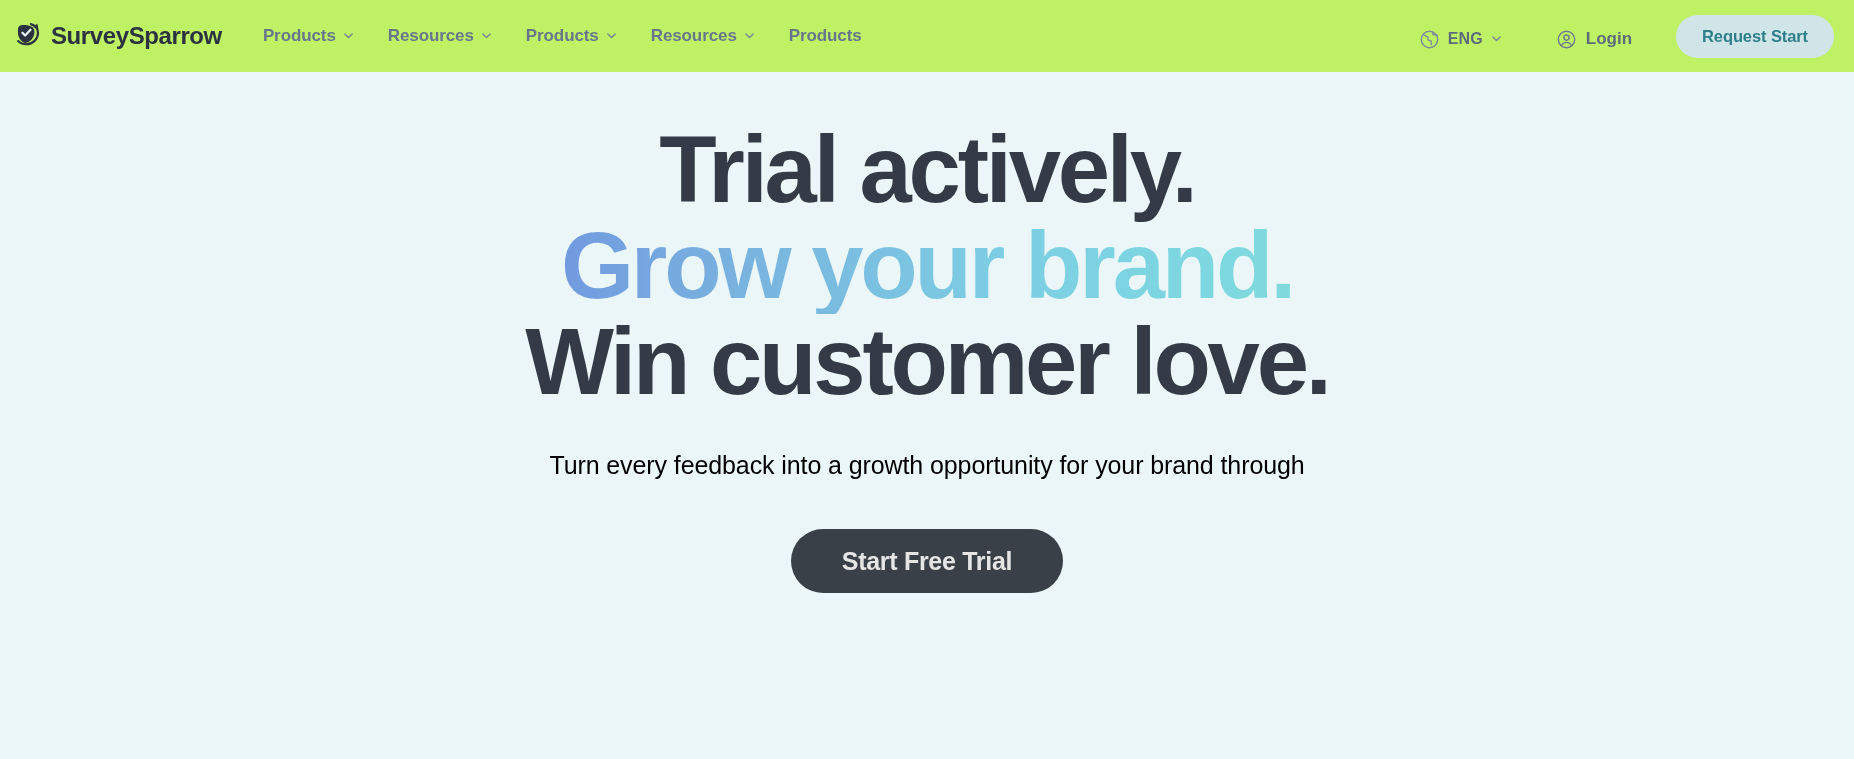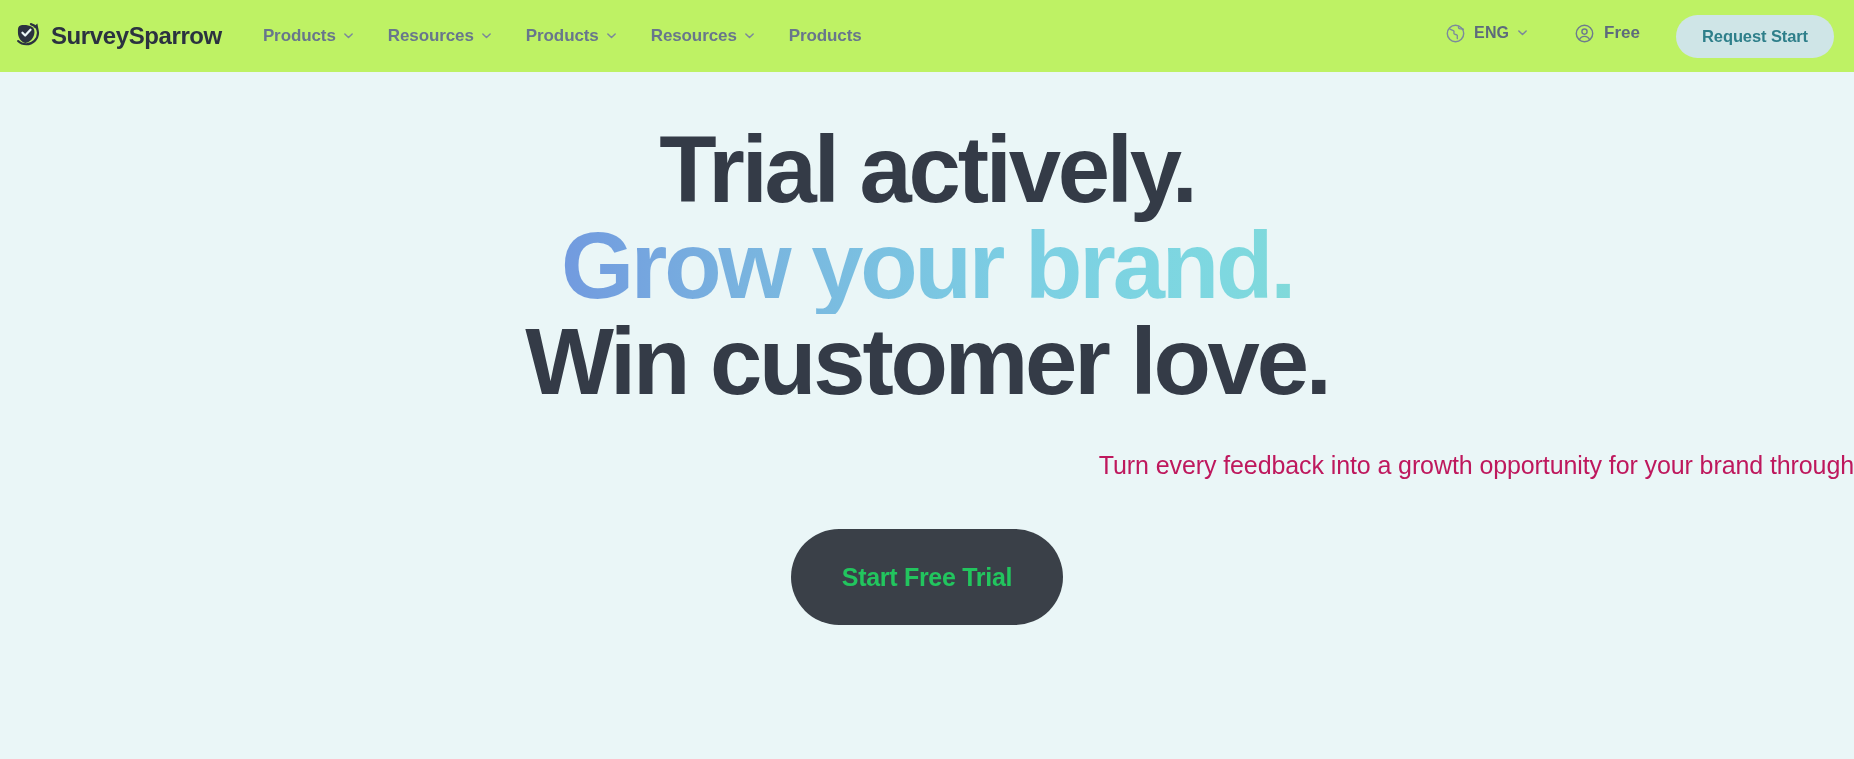--- a/index.html
+++ b/index.html
@@ -70,22 +70,22 @@
     width: 11px;
     height: 11px;
     position: relative;
     top: -1px;
   }
   .chev svg { display: block; }
 
   .header-right {
     margin-left: auto;
     display: flex;
-    align-items: flex-start;
-    gap: 0px;
+    align-items: flex-end;
+    gap: 8px;
   }
   .lang {
     display: flex;
     align-items: center;
     gap: 8px;
     padding: 8px 14px;
     font-size: 16px;
     font-weight: 700;
     color: #5d6b7c;
     cursor: pointer;
@@ -149,39 +149,38 @@
     -webkit-background-clip: text;
     background-clip: text;
     color: transparent;
     -webkit-text-fill-color: transparent;
   }
 
   .subhead {
     margin-top: 38px;
     font-size: 25px;
     line-height: 1.42;
-    color: #be185d;
+    color: #000000;
     font-weight: 400;
     letter-spacing: -0.1px;
-    text-align: right;
   }
   .subhead .line { display: block; }
 
   .cta-wrap {
     margin-top: 46px;
     display: flex;
     justify-content: center;
   }
   .cta-btn {
     background: #3a4048;
-    color: #22c55e;
+    color: #e5e5e5;
     border: none;
     border-radius: 999px;
     width: 272px;
-    height: 96px;
+    height: 64px;
     font-family: inherit;
     font-size: 25px;
     font-weight: 700;
     letter-spacing: -0.3px;
     cursor: pointer;
   }
 </style>
 </head>
 <body>
 
@@ -262,21 +261,21 @@
     </div>
 
     <div class="login">
       <span>
         <svg class="icon-20" viewBox="0 0 22 22" fill="none">
           <circle cx="11" cy="11" r="8.6" stroke="#6d7b8d" stroke-width="1.5"></circle>
           <circle cx="11" cy="9.0" r="2.7" stroke="#6d7b8d" stroke-width="1.5"></circle>
           <path d="M5.6 17.6 C6.6 15.2 8.6 14.0 11 14.0 C13.4 14.0 15.4 15.2 16.4 17.6" stroke="#6d7b8d" stroke-width="1.5" stroke-linecap="round" fill="none"></path>
         </svg>
       </span>
-      <span>Free</span>
+      <span>Login</span>
     </div>
 
     <button class="demo-btn">Request Start</button>
 
   </div>
 </header>
 
 <main class="hero">
 
   <h1 class="headline">

